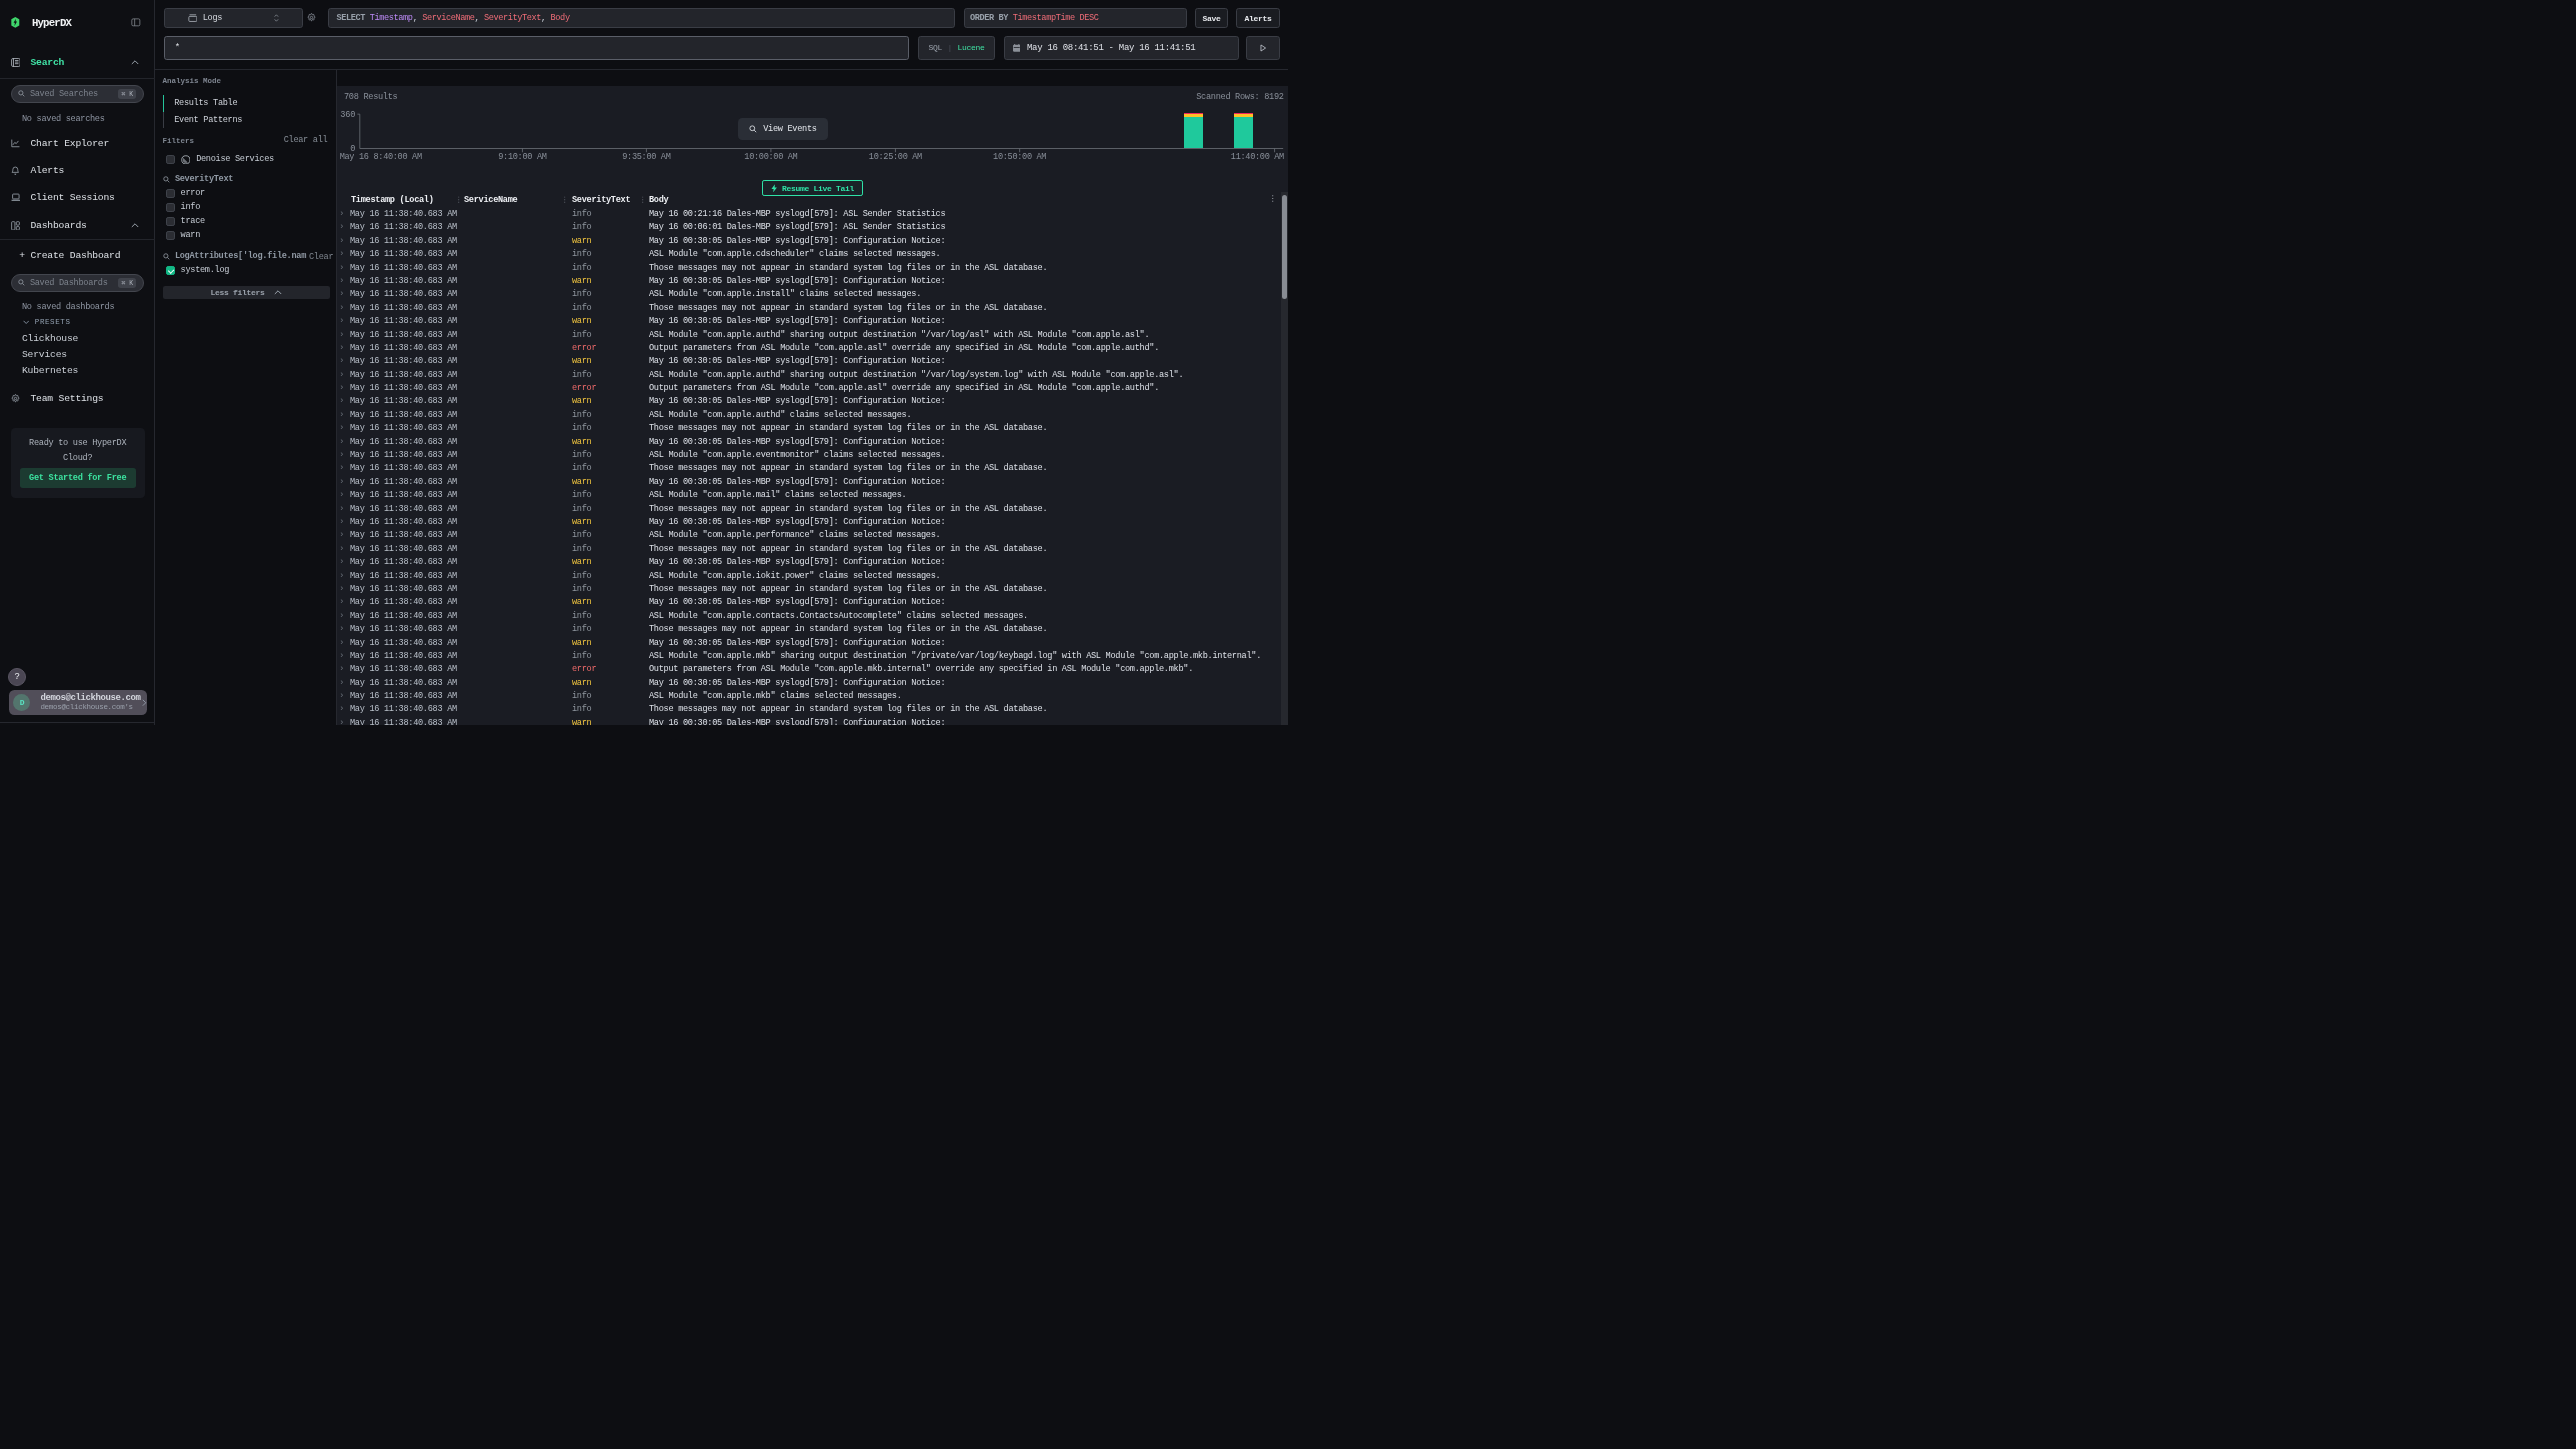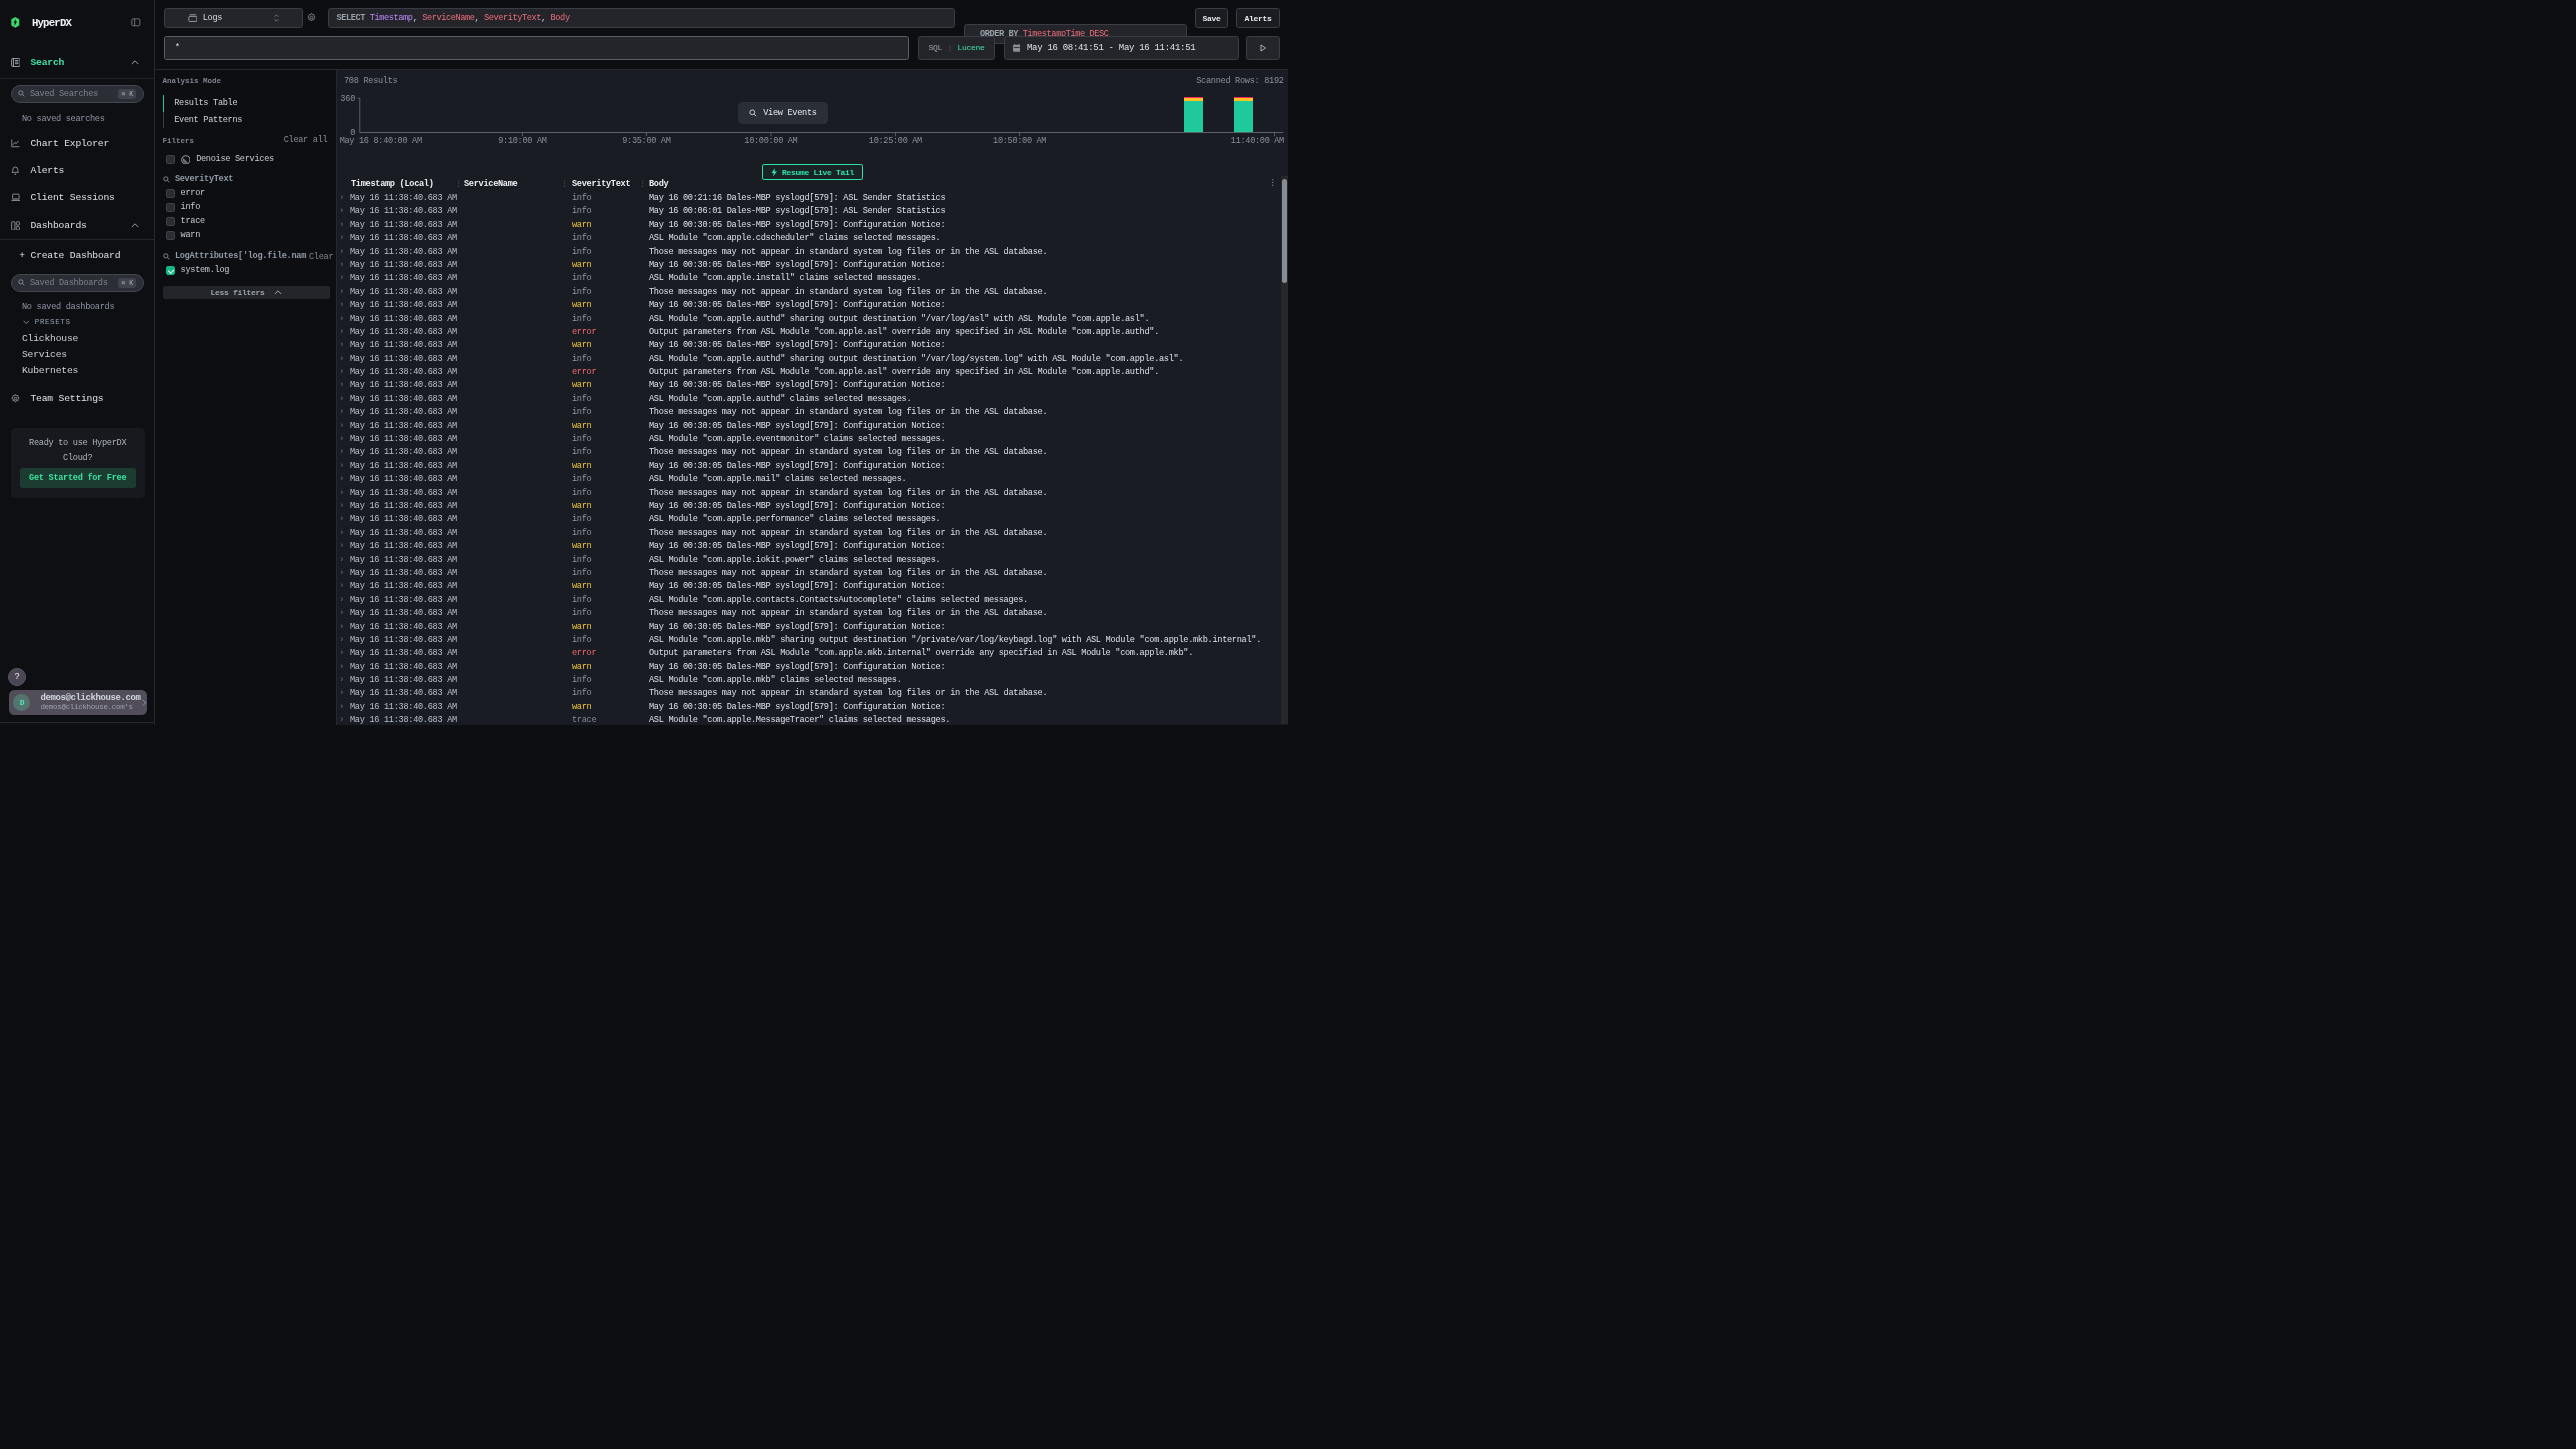--- a/index.html
+++ b/index.html
@@ -5,21 +5,21 @@
 body{background:#0d0e12;font-family:"Liberation Mono",monospace;letter-spacing:-0.3px;color:#c5cbd4;position:relative}
 .abs{position:absolute}
 svg{display:block}
 
 #topbar{position:absolute;left:155px;top:0;width:1133px;height:70px;background:#0d0e12;border-bottom:0.5px solid #26282f}
 .box{position:absolute;background:#23252b;border:0.5px solid #3a3d45;border-radius:2.7px;display:flex;align-items:center}
 #selLogs{left:8.6px;top:8px;width:139px;height:20px;padding:0 23px}
 #selLogs .lbl{color:#d6dae0;font-size:8.6px;margin-left:5.4px}
 #gear{left:152px;top:13.4px}
 #qsel{left:173px;top:8px;width:627px;height:20px;padding:0 7.5px;font-size:8.6px;letter-spacing:-0.4px;white-space:pre}
-#qorder{left:809px;top:24px;width:223px;height:20px;padding:0 15px;font-size:8.6px;letter-spacing:-0.4px;white-space:pre}
+#qorder{left:809px;top:8px;width:223px;height:20px;padding:0 5px;font-size:8.6px;letter-spacing:-0.4px;white-space:pre}
 .kw{color:#98a0aa;font-weight:bold}
 .purple{color:#bd8af7}.salmon{color:#ef6d78}
 #btnSave{left:1040px;top:8px;width:33px;height:20px;justify-content:center;background:#1a1c21;font-weight:bold;color:#e8eaee;font-size:8px}
 #btnAlerts{left:1081px;top:8px;width:44px;height:20px;justify-content:center;background:#1a1c21;font-weight:bold;color:#e8eaee;font-size:8px}
 #qstar{left:9px;top:36px;width:745px;height:23.6px;border-color:#5a5e68;padding:0 9.7px;font-size:9px;color:#e3e6ea}
 #langbox{left:763px;top:36px;width:77px;height:23.6px;justify-content:center;font-size:8px;color:#9aa1ab}
 #langbox .luc{color:#3fe0a2}
 #langbox .sep{color:#4a4f58;margin:0 5.4px}
 #datebox{left:849px;top:36px;width:235px;height:23.6px;padding:0 7.5px;font-size:9px;letter-spacing:-0.3px;color:#dfe2e8}
 #playbox{left:1091px;top:36px;width:34px;height:23.6px;justify-content:center}
@@ -75,21 +75,21 @@
 #clearall{position:absolute;right:8.6px;font-size:8.6px;color:#868d96}
 .fgroup{position:absolute;left:7.5px;display:flex;align-items:center;font-size:8.6px}
 .fgroup .name{font-weight:bold;color:#9099a4;margin-left:5.4px}
 .cbrow{position:absolute;left:10.7px;height:10.7px;display:flex;align-items:center;font-size:8.6px;color:#c6ccd4}
 .cb{width:9px;height:9px;border-radius:2.1px;background:#2b2d33;border:0.5px solid #3f434b;margin-right:5.9px;flex:none}
 .cb.on{background:#12b886;border-color:#12b886;position:relative}
 .cb.on:after{content:"";position:absolute;left:2.7px;top:1.1px;width:2.7px;height:4.3px;border:solid #fff;border-width:0 1.1px 1.1px 0;transform:rotate(45deg)}
 #lessbtn{position:absolute;left:7.5px;top:216px;width:167px;height:13.4px;background:#23252b;border-radius:2.1px;display:flex;align-items:center;justify-content:center;font-size:8px;font-weight:bold;color:#9aa1ab}
 #fclear{position:absolute;right:2.7px;font-size:8.6px;color:#7e858e}
 
-#main{position:absolute;left:337px;top:70px;width:951px;height:794px;background:#1a1c23}
+#main{position:absolute;left:337px;top:86px;width:951px;height:794px;background:#1a1c23}
 #rescount{position:absolute;left:7px;top:5.9px;font-size:8.6px;color:#8a909a}
 #scanned{position:absolute;right:4.3px;top:5.9px;font-size:8.6px;color:#8a909a}
 #viewevents{position:absolute;left:401px;top:32px;width:90px;height:22px;background:#2a2e36;border-radius:4.3px;display:flex;align-items:center;justify-content:center;font-size:8.6px;color:#e4e7ec}
 #viewevents svg{margin-right:5.9px}
 #livetail{position:absolute;left:425px;top:94px;width:101px;height:16px;border:0.5px solid #2fe3a7;border-radius:2.1px;display:flex;align-items:center;justify-content:center;font-size:8px;font-weight:bold;color:#2fe3a7;background:rgba(47,227,167,0.04)}
 #livetail svg{margin-right:4.8px}
 
 #thead{position:absolute;left:0;top:108px;height:13.4px;width:951px;font-weight:bold;color:#eef0f4;font-size:8.6px}
 #thead span{position:absolute;top:0;line-height:13.4px}
 .dots{position:absolute;top:0.5px;color:#6a717b;font-size:7.5px;font-weight:normal}

